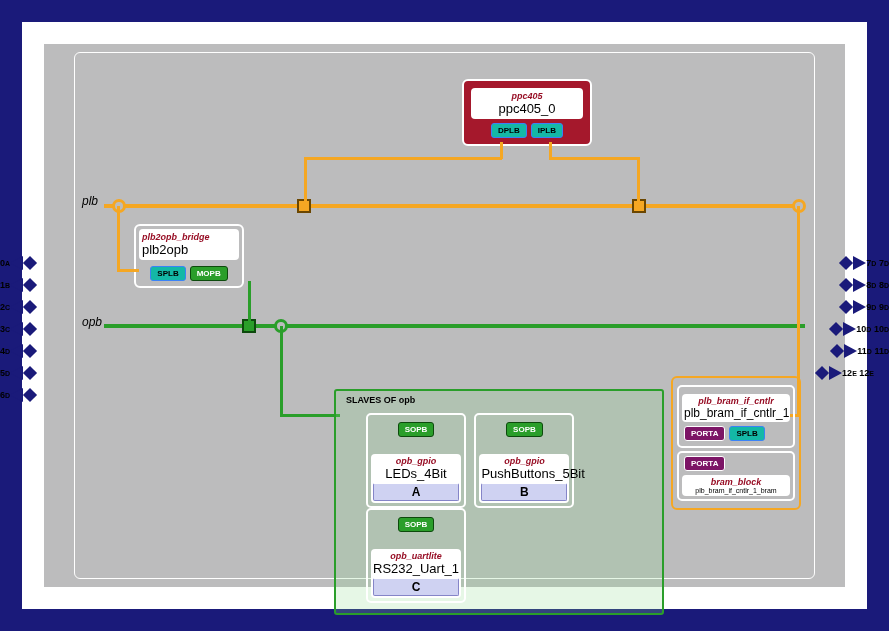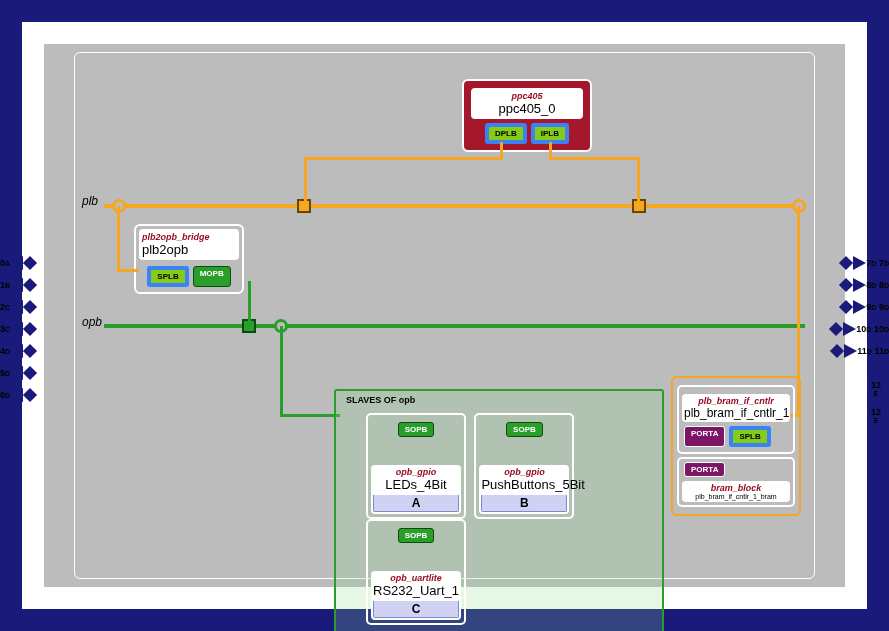--- a/index.html
+++ b/index.html
@@ -17,21 +17,21 @@
 .diamond{width:10px;height:10px;background:#1a1a7a;transform:rotate(45deg);margin:0 2px}
 
 
 .block{border-radius:6px;padding:4px}
 .ppc{background:#a5182c;border:2px solid #fff;width:130px}
 .ppc-inner{background:#fff;border-radius:4px;text-align:center;padding:3px 6px;margin:3px}
 .t-type{color:#970d24;font-style:italic;font-size:9px;font-weight:bold}
 .t-inst{color:#000;font-size:13px}
 .port-row{display:flex;justify-content:center;gap:4px;margin:4px 2px 2px}
 .port{padding:2px 6px;border-radius:3px;font-size:8px;font-weight:bold;text-align:center}
-.port-orange{background:#84cc16;border:4px solid #3b82f6;color:#000}
+.port-orange{background:#14b8a6;border:1px solid #3b82f6;color:#000}
 .port-green{background:#2a9e2a;border:1px solid #0d4a0d;color:#fff}
 .port-purple{background:#7c1566;border:1px solid #fff;color:#fff}
 
 .bridge{border:2px solid #fff;border-radius:6px;background:transparent;width:110px;padding:3px}
 .bridge-inner{background:#fff;border-radius:4px;padding:3px}
 .bridge .t-type{color:#970d24}
 .bridge .port-row{margin-top:6px}
 
 
 .hbus{position:absolute;height:4px;left:60px;right:40px}
@@ -45,21 +45,21 @@
 .sq-orange{background:#f5a723;border:2px solid #6b4600}
 .sq-green{background:#2a9e2a;border:2px solid #0d4a0d}
 
 
 .group{border-radius:3px;padding:22px 28px 10px;position:relative}
 .group-label{position:absolute;top:4px;left:10px;font-size:9px;font-weight:bold}
 .slaves-group{border:2px solid #2a9e2a;background:rgba(140,220,140,0.22);width:330px}
 .cntlr-group{border:2px solid #f5a723;background:transparent;width:130px;padding:4px}
 
 .slave{display:inline-block;width:100px;margin:0 2px;vertical-align:top;border:2px solid #fff;border-radius:5px;padding:3px;text-align:center}
-.slave-body{background:#fff;border-radius:4px;padding:2px;margin-top:19px}
+.slave-body{background:#fff;border-radius:4px;padding:2px;margin-top:8px}
 .slave-body .t-type{color:#970d24}
 .slave .port{display:inline-block;margin-bottom:9px}
 .cap{background:#cfd2f2;border:1px solid #8585c8;border-top:1px solid #fff;font-size:12px;font-weight:bold;padding:1px 0;margin-top:2px;border-radius:2px}
 .cntlr-item{border:2px solid #fff;border-radius:5px;padding:3px;margin:3px 0;text-align:center;background:transparent}
 .cntlr-item .slave-body{margin-top:4px}
 .cntlr-item .port-row{justify-content:flex-start}
 
 
 .vline-green{position:absolute;width:3px;background:#2a9e2a}
 .vline-orange{position:absolute;width:3px;background:#f5a723}
@@ -220,14 +220,14 @@
       <span class="tri left-tri"></span>
       <span class="diamond"></span>
     </div>
   </div>
 <div id="edge-right">
     <div class="edge-marker" style="right: 0px; top: 256px; height: 14px;"><span class="diamond"></span><span class="tri right-tri"></span><span>7</span><sup style="font-size:7px">D</sup>&nbsp;<span>7</span><sup style="font-size:7px">D</sup></div>
     <div class="edge-marker" style="right: 0px; top: 278px; height: 14px;"><span class="diamond"></span><span class="tri right-tri"></span><span>8</span><sup style="font-size:7px">D</sup>&nbsp;<span>8</span><sup style="font-size:7px">D</sup></div>
     <div class="edge-marker" style="right: 0px; top: 300px; height: 14px;"><span class="diamond"></span><span class="tri right-tri"></span><span>9</span><sup style="font-size:7px">D</sup>&nbsp;<span>9</span><sup style="font-size:7px">D</sup></div>
     <div class="edge-marker" style="right: 0px; top: 322px; height: 14px;"><span class="diamond"></span><span class="tri right-tri"></span><span>10</span><sup style="font-size:7px">D</sup>&nbsp;<span>10</span><sup style="font-size:7px">D</sup></div>
     <div class="edge-marker" style="right: 0px; top: 344px; height: 14px;"><span class="diamond"></span><span class="tri right-tri"></span><span>11</span><sup style="font-size:7px">D</sup>&nbsp;<span>11</span><sup style="font-size:7px">D</sup></div>
-    <div class="edge-marker" style="right: 6px; top: 366px; height: 14px; flex-direction: column;"><span class="diamond"></span><span class="tri right-tri"></span><span>12</span><sup style="font-size:7px">E</sup>&nbsp;<span>12</span><sup style="font-size:7px">E</sup></div>
+    <div class="edge-marker" style="right: 15px; top: 366px; height: 14px;"><span class="diamond"></span><span class="tri right-tri"></span><span>12</span><sup style="font-size:7px">E</sup>&nbsp;<span>12</span><sup style="font-size:7px">E</sup></div>
   </div>
 
 </body></html>

